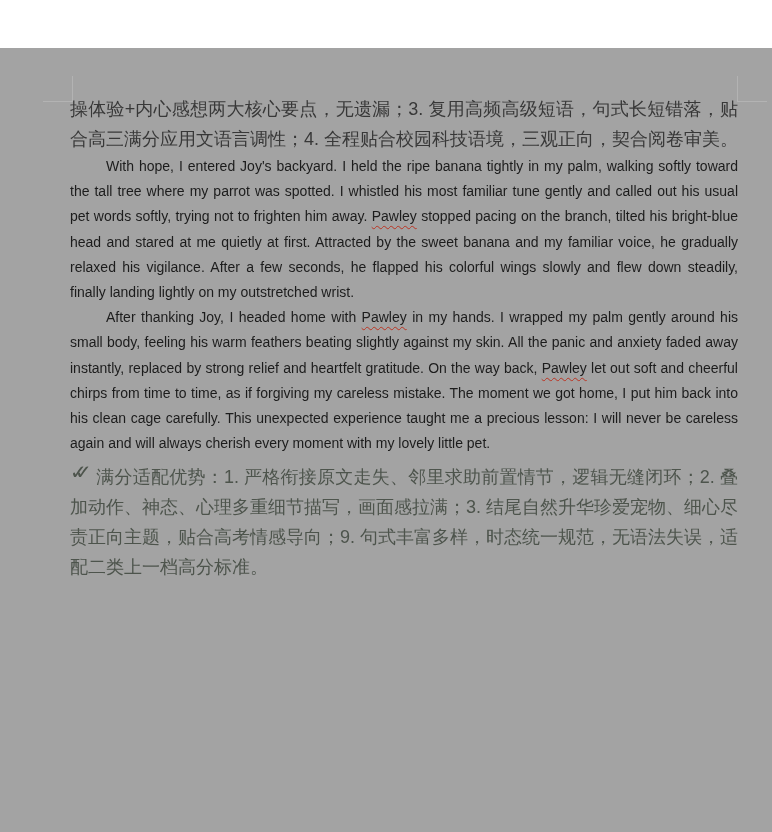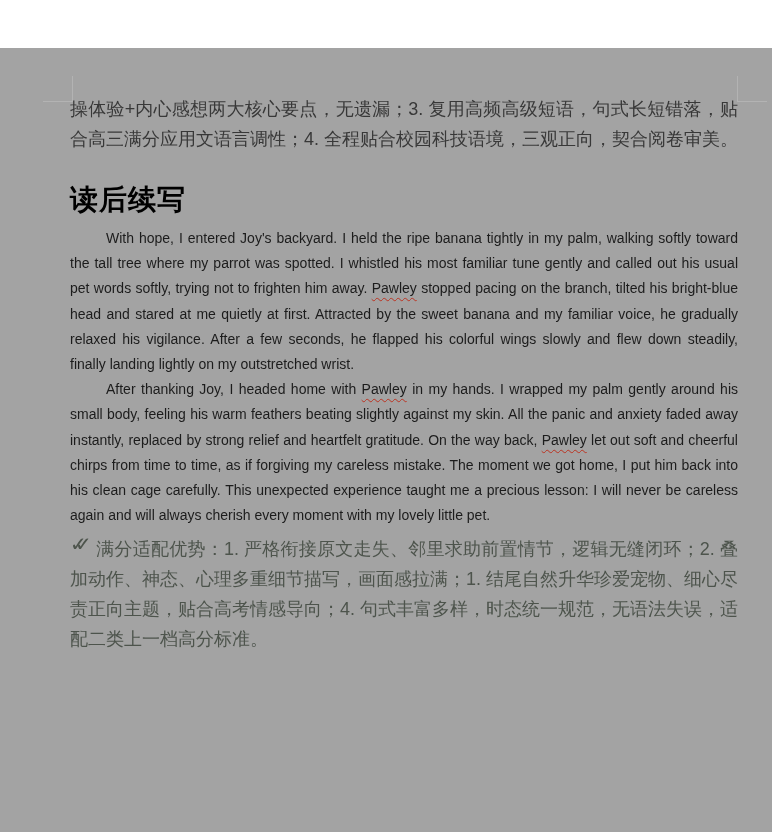--- a/index.html
+++ b/index.html
@@ -53,22 +53,21 @@
 
 <div class="page">
 
   <div class="mark mark-tl"></div>
   <div class="mark mark-tr"></div>
 
   <div class="content">
 
     <p class="cn-note">操体验+内心感想两大核心要点，无遗漏；3. 复用高频高级短语，句式长短错落，贴合高三满分应用文语言调性；4. 全程贴合校园科技语境，三观正向，契合阅卷审美。</p>
 
-    <h1 class="heading">读后续写</h1>
 
     <p class="en-para"><span>With hope, I entered Joy's backyard. I held the ripe banana tightly in my palm, walking softly toward the tall tree where my parrot was spotted. I whistled his most familiar tune gently and called out his usual pet words softly, trying not to frighten him away. </span><span class="misspell">Pawley</span><span> stopped pacing on the branch, tilted his bright-blue head and stared at me quietly at first. Attracted by the sweet banana and my familiar voice, he gradually relaxed his vigilance. After a few seconds, he flapped his colorful wings slowly and flew down steadily, finally landing lightly on my outstretched wrist.</span></p>
 
     <p class="en-para"><span>After thanking Joy, I headed home with </span><span class="misspell">Pawley</span><span> in my hands. I wrapped my palm gently around his small body, feeling his warm feathers beating slightly against my skin. All the panic and anxiety faded away instantly, replaced by strong relief and heartfelt gratitude. On the way back, </span><span class="misspell">Pawley</span><span> let out soft and cheerful chirps from time to time, as if forgiving my careless mistake. The moment we got home, I put him back into his clean cage carefully. This unexpected experience taught me a precious lesson: I will never be careless again and will always cherish every moment with my lovely little pet.</span></p>
 
-    <p class="grading-note"><span class="dblcheck"><span class="c1">✓</span><span class="c2">✓</span></span><span>满分适配优势：1. 严格衔接原文走失、邻里求助前置情节，逻辑无缝闭环；2. 叠加动作、神态、心理多重细节描写，画面感拉满；1. 结尾自然升华珍爱宠物、细心尽责正向主题，贴合高考情感导向；4. 句式丰富多样，时态统一规范，无语法失误，适配二类上一档高分标准。</span></p>
+    <p class="grading-note"><span class="dblcheck"><span class="c1">✓</span><span class="c2">✓</span></span><span>满分适配优势：1. 严格衔接原文走失、邻里求助前置情节，逻辑无缝闭环；2. 叠加动作、神态、心理多重细节描写，画面感拉满；3. 结尾自然升华珍爱宠物、细心尽责正向主题，贴合高考情感导向；9. 句式丰富多样，时态统一规范，无语法失误，适配二类上一档高分标准。</span></p>
 
   </div>
 </div>
 
 </body></html>

